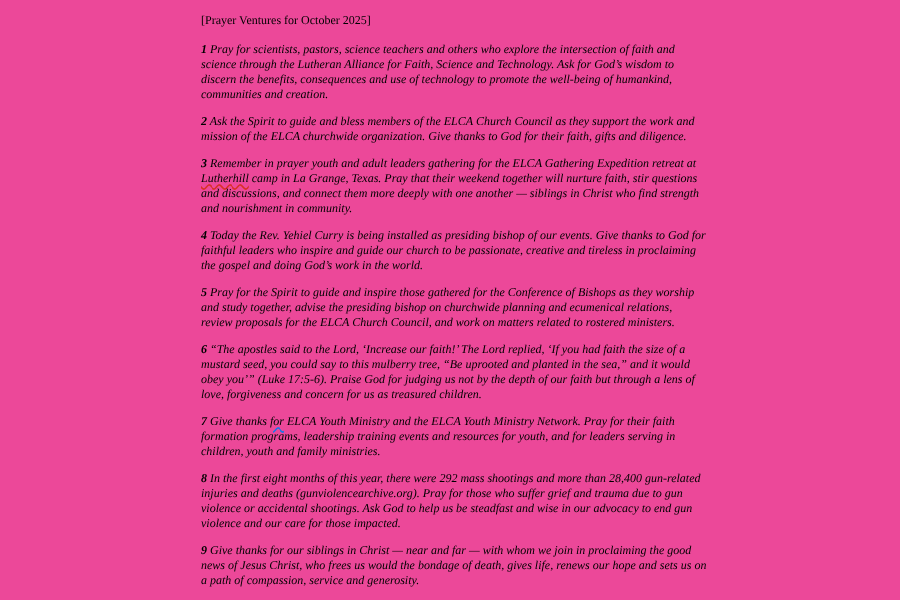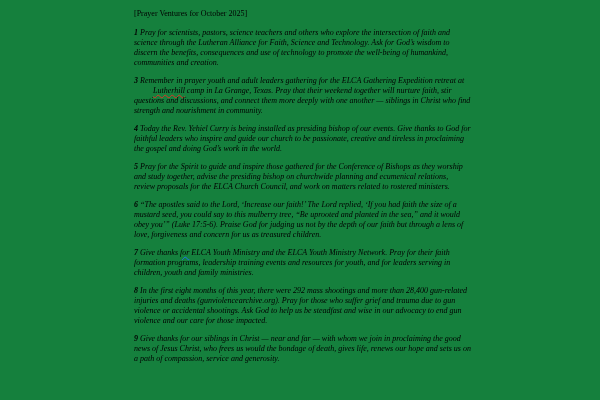--- a/index.html
+++ b/index.html
@@ -14,21 +14,21 @@
     position: relative;
     font-family: "Liberation Serif", serif;
     color: #000000;
   }
   .page {
     position: absolute;
     left: 0;
     top: 0;
     width: 600px;
     height: 400px;
-    background: #15803d;
+    background: #ec4899;
   }
   .content {
     position: absolute;
     left: 134px;
     top: 9px;
     width: 337px;
     font-size: 8px;
     line-height: 10px;
     text-align: left;
     color: #000000;
@@ -43,38 +43,38 @@
   }
   p.para strong.daynum {
     font-weight: bold;
   }
   .spell {
     text-decoration-line: underline;
     text-decoration-style: wavy;
     text-decoration-color: var(--spell-color, #d93025);
     text-decoration-thickness: 1px;
     text-underline-offset: 1px;
-    margin-left: 19px;
   }
   .grammar {
     text-decoration-line: underline;
     text-decoration-style: wavy;
     text-decoration-color: var(--grammar-color, #1a73e8);
     text-decoration-thickness: 1px;
     text-underline-offset: 1px;
   }
 </style>
 </head>
 <body style="color: rgb(0, 0, 0); background: rgb(255, 255, 255);">
 
 <div class="page">
   <div class="content">
     <div class="doc-title">[Prayer Ventures for October 2025]</div>
     <div>
         <p class="para"><strong class="daynum">1</strong> <span>Pray for scientists, pastors, science teachers and others who explore the intersection of faith and science through the Lutheran Alliance for Faith, Science and Technology. Ask for God’s wisdom to discern the benefits, consequences and use of technology to promote the well-being of humankind, communities and creation.</span></p>
+        <p class="para"><strong class="daynum">2</strong> <span>Ask the Spirit to guide and bless members of the ELCA Church Council as they support the work and mission of the ELCA churchwide organization. Give thanks to God for their faith, gifts and diligence.</span></p>
         <p class="para"><strong class="daynum">3</strong> <span>Remember in prayer youth and adult leaders gathering for the ELCA Gathering Expedition retreat at </span><span class="spell">Lutherhill</span><span> camp in La Grange, Texas. Pray that their weekend together will nurture faith, stir questions and discussions, and connect them more deeply with one another — siblings in Christ who find strength and nourishment in community.</span></p>
         <p class="para"><strong class="daynum">4</strong> <span>Today the Rev. Yehiel Curry is being installed as presiding bishop of our events. Give thanks to God for faithful leaders who inspire and guide our church to be passionate, creative and tireless in proclaiming the gospel and doing God’s work in the world.</span></p>
         <p class="para"><strong class="daynum">5</strong> <span>Pray for the Spirit to guide and inspire those gathered for the Conference of Bishops as they worship and study together, advise the presiding bishop on churchwide planning and ecumenical relations, review proposals for the ELCA Church Council, and work on matters related to rostered ministers.</span></p>
         <p class="para"><strong class="daynum">6</strong> <span>“The apostles said to the Lord, ‘Increase our faith!’ The Lord replied, ‘If you had faith the size of a mustard seed, you could say to this mulberry tree, “Be uprooted and planted in the sea,” and it would obey you’” (Luke 17:5-6). Praise God for judging us not by the depth of our faith but through a lens of love, forgiveness and concern for us as treasured children.</span></p>
         <p class="para"><strong class="daynum">7</strong> <span>Give thanks </span><span class="grammar">for</span><span> ELCA Youth Ministry and the ELCA Youth Ministry Network. Pray for their faith formation programs, leadership training events and resources for youth, and for leaders serving in children, youth and family ministries.</span></p>
         <p class="para"><strong class="daynum">8</strong> <span>In the first eight months of this year, there were 292 mass shootings and more than 28,400 gun-related injuries and deaths (gunviolencearchive.org). Pray for those who suffer grief and trauma due to gun violence or accidental shootings. Ask God to help us be steadfast and wise in our advocacy to end gun violence and our care for those impacted.</span></p>
         <p class="para"><strong class="daynum">9</strong> <span>Give thanks for our siblings in Christ — near and far — with whom we join in proclaiming the good news of Jesus Christ, who frees us would the bondage of death, gives life, renews our hope and sets us on a path of compassion, service and generosity.</span></p>
       </div>
   </div>
 </div>

